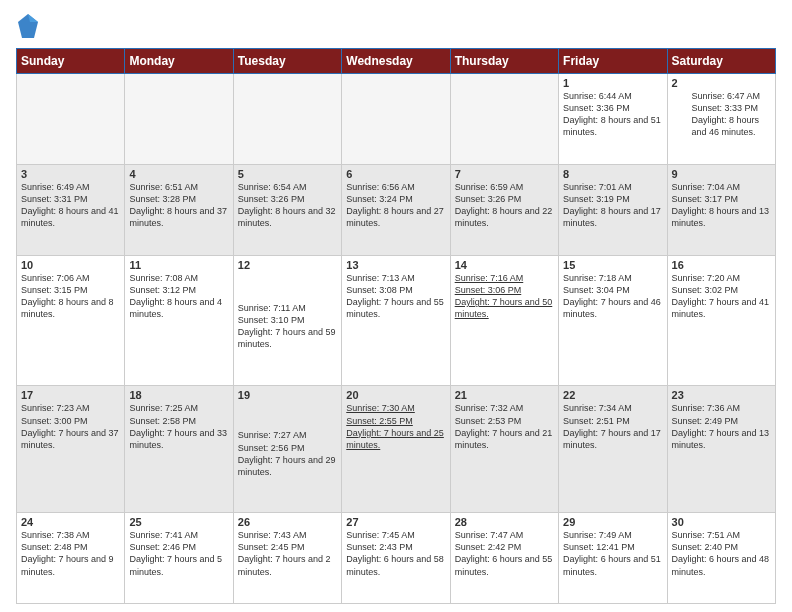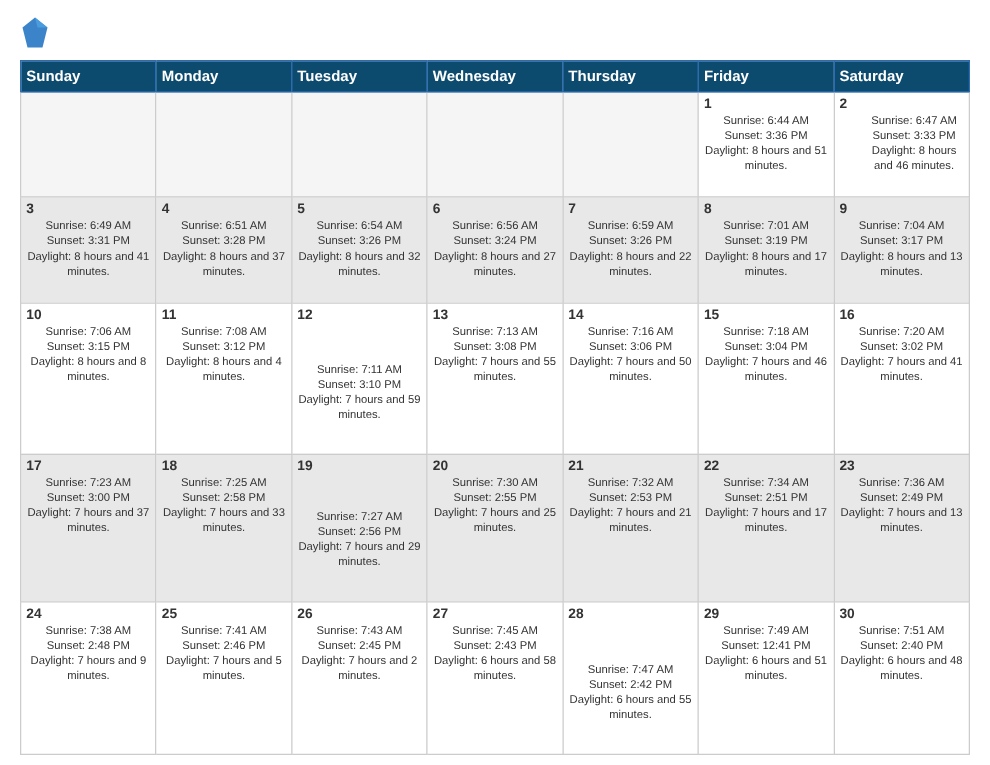--- a/index.html
+++ b/index.html
@@ -60,21 +60,21 @@
       font-size: 15px;
       color: #333;
     }
     .calendar {
       flex: 1;
       border-collapse: collapse;
       width: 100%;
       table-layout: fixed;
     }
     .calendar th {
-      background: #0c4a6e;
+      background: #7f1d1d;
       color: #fff;
       font-size: 12px;
       font-weight: bold;
       padding: 5px 4px;
       text-align: left;
       border: 1px solid #2a6db5;
     }
     .calendar td {
       border: 1px solid #ccc;
       vertical-align: top;
@@ -93,21 +93,20 @@
     .day-number {
       font-size: 11px;
       font-weight: bold;
       display: block;
       margin-bottom: 1px;
     }
     .day-info {
       font-size: 9px;
       line-height: 1.35;
       color: #333;
-      text-align: center;
     }
     .row-shaded td:not(.empty) {
       background: #e8e8e8;
     }
   </style>
 </head>
 <body>
 
 <div class="page">
   <div class="header">
@@ -223,21 +222,21 @@
 Daylight: 7 hours and 59 minutes.</div>
           </td>
           <td>
             <span class="day-number">13</span>
             <div class="day-info" style="white-space: pre-line;">Sunrise: 7:13 AM
 Sunset: 3:08 PM
 Daylight: 7 hours and 55 minutes.</div>
           </td>
           <td>
             <span class="day-number">14</span>
-            <div class="day-info" style="white-space: pre-line;">Sunrise: 7:16 AM
+            <div class="day-info" style="white-space: pre-line; text-decoration: underline;">Sunrise: 7:16 AM
 Sunset: 3:06 PM
 Daylight: 7 hours and 50 minutes.</div>
           </td>
           <td>
             <span class="day-number">15</span>
             <div class="day-info" style="white-space: pre-line;">Sunrise: 7:18 AM
 Sunset: 3:04 PM
 Daylight: 7 hours and 46 minutes.</div>
           </td>
           <td>
@@ -261,21 +260,21 @@
 Daylight: 7 hours and 33 minutes.</div>
           </td>
           <td>
             <span class="day-number">19</span>
             <div class="day-info" style="white-space: pre-line; margin-top: 28px;">Sunrise: 7:27 AM
 Sunset: 2:56 PM
 Daylight: 7 hours and 29 minutes.</div>
           </td>
           <td>
             <span class="day-number">20</span>
-            <div class="day-info" style="white-space: pre-line;">Sunrise: 7:30 AM
+            <div class="day-info" style="white-space: pre-line; text-decoration: underline;">Sunrise: 7:30 AM
 Sunset: 2:55 PM
 Daylight: 7 hours and 25 minutes.</div>
           </td>
           <td>
             <span class="day-number">21</span>
             <div class="day-info" style="white-space: pre-line;">Sunrise: 7:32 AM
 Sunset: 2:53 PM
 Daylight: 7 hours and 21 minutes.</div>
           </td>
           <td>
@@ -311,21 +310,21 @@
 Daylight: 7 hours and 2 minutes.</div>
           </td>
           <td>
             <span class="day-number">27</span>
             <div class="day-info" style="white-space: pre-line;">Sunrise: 7:45 AM
 Sunset: 2:43 PM
 Daylight: 6 hours and 58 minutes.</div>
           </td>
           <td>
             <span class="day-number">28</span>
-            <div class="day-info" style="white-space: pre-line; margin-top: 32px;">Sunrise: 7:47 AM
+            <div class="day-info" style="white-space: pre-line;">Sunrise: 7:47 AM
 Sunset: 2:42 PM
 Daylight: 6 hours and 55 minutes.</div>
           </td>
           <td>
             <span class="day-number">29</span>
             <div class="day-info" style="white-space: pre-line;">Sunrise: 7:49 AM
 Sunset: 12:41 PM
 Daylight: 6 hours and 51 minutes.</div>
           </td>
           <td>

